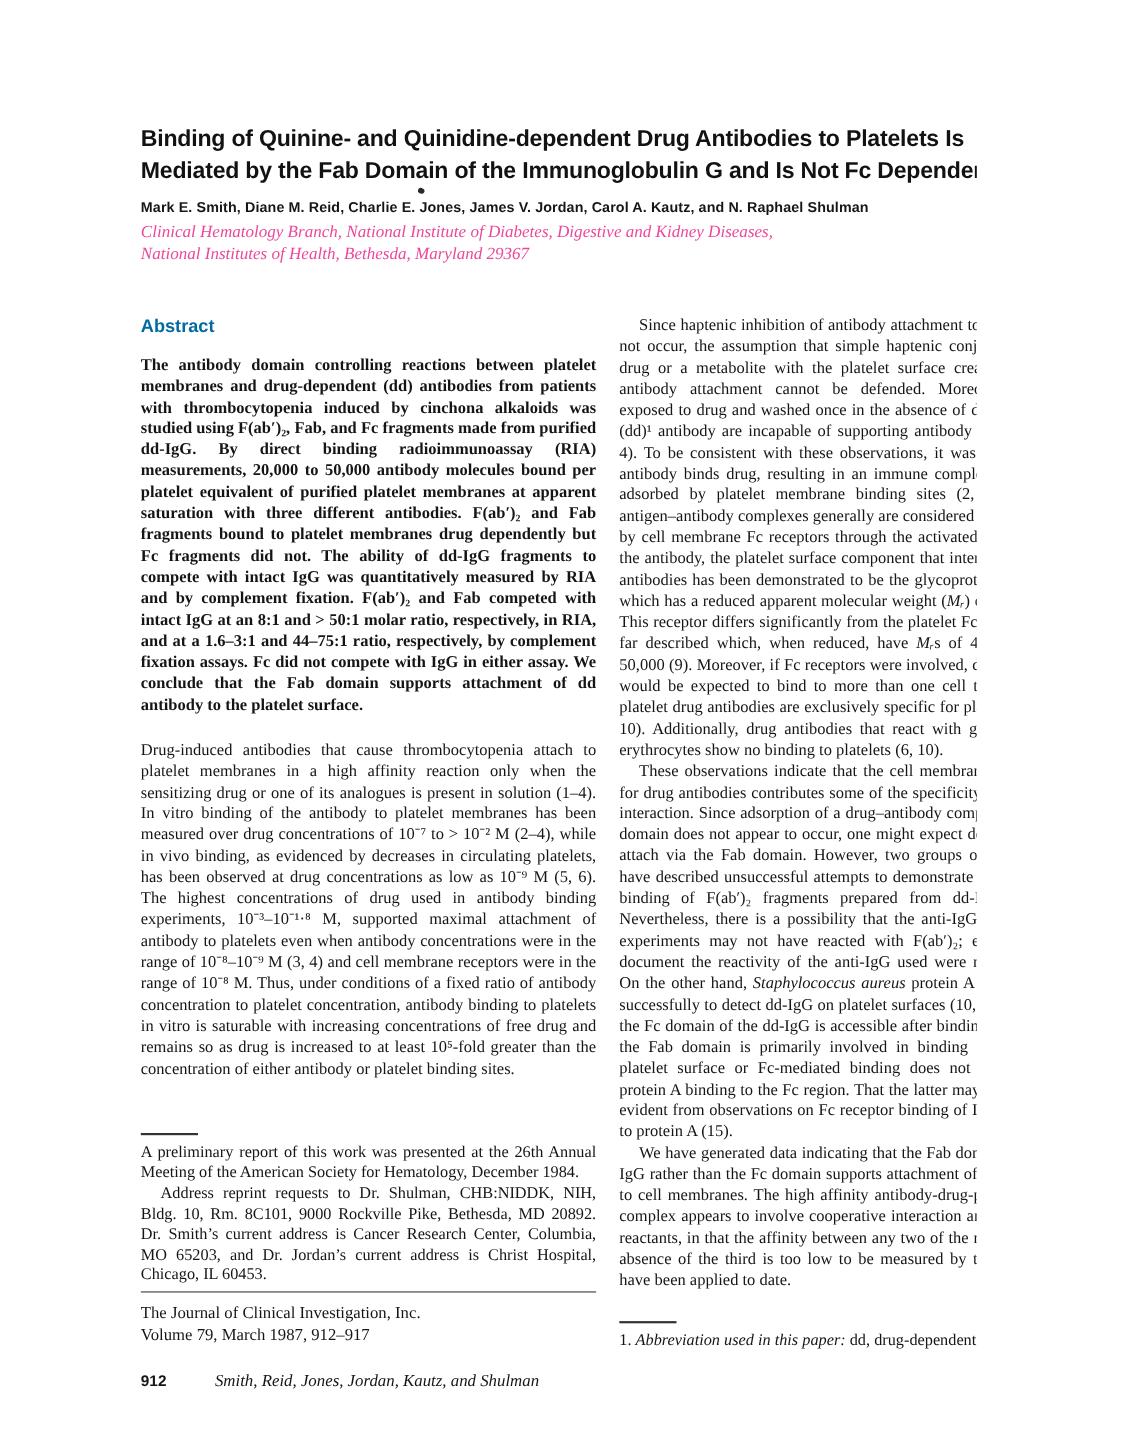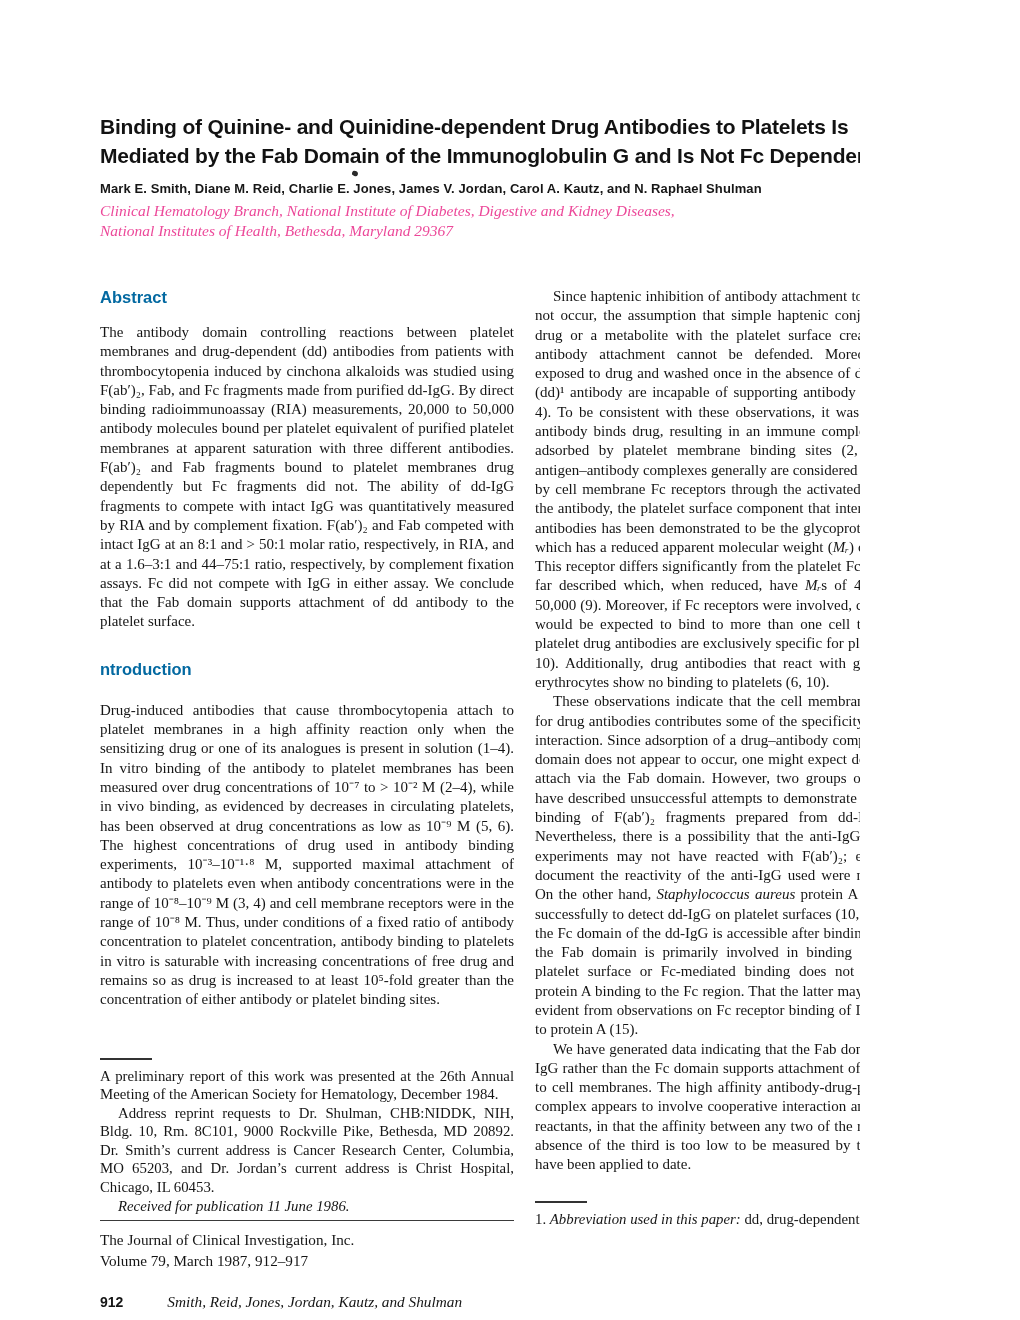--- a/index.html
+++ b/index.html
@@ -4,20 +4,21 @@
 <style>
   * { box-sizing: border-box; }
   html, body { margin: 0; padding: 0; background: #ffffff; }
   .page {
     position: relative;
     width: 860px;
     height: 1320px;
     background: #ffffff;
     color: #141414;
     overflow: hidden;
+    margin-left: 28px;
   }
 
   
   .header {
     position: absolute;
     left: 100px;
     top: 113px;
     width: 845px;
   }
   .title {
@@ -70,21 +71,21 @@
 
   .section-heading {
     margin: 0;
     font-family: "Liberation Sans", sans-serif;
     font-weight: bold;
     font-size: 16.5px;
     line-height: 20px;
     color: #0369a1;
   }
   .col p { margin: 0; text-align: justify; }
-  .abstract-body { margin-top: 16px !important; font-weight: normal; }
+  .abstract-body { margin-top: 16px !important; font-weight: bold; }
   .intro-heading { margin-top: 27px; }
   .intro-body { margin-top: 22px !important; font-family: Liberation Serif, serif; }
   .indent { text-indent: 18px; }
   .italic { font-style: italic; }
 
   
   .footnote-block { margin-top: 48px; }
   .footnote-block-right { margin-top: 26px; }
   .short-rule {
     width: 52px;
@@ -138,28 +139,26 @@
     <div class="affiliation">
       <div>Clinical Hematology Branch, National Institute of Diabetes, Digestive and Kidney Diseases,</div>
       <div>National Institutes of Health, Bethesda, Maryland 29367</div>
     </div>
   </div>
 
   <div class="col col-left">
     <h2 class="section-heading">Abstract</h2>
     <p class="abstract-body">The antibody domain controlling reactions between platelet membranes and drug-dependent (dd) antibodies from patients with thrombocytopenia induced by cinchona alkaloids was studied using F(ab′)₂, Fab, and Fc fragments made from purified dd-IgG. By direct binding radioimmunoassay (RIA) measurements, 20,000 to 50,000 antibody molecules bound per platelet equivalent of purified platelet membranes at apparent saturation with three different antibodies. F(ab′)₂ and Fab fragments bound to platelet membranes drug dependently but Fc fragments did not. The ability of dd-IgG fragments to compete with intact IgG was quantitatively measured by RIA and by complement fixation. F(ab′)₂ and Fab competed with intact IgG at an 8:1 and &gt; 50:1 molar ratio, respectively, in RIA, and at a 1.6–3:1 and 44–75:1 ratio, respectively, by complement fixation assays. Fc did not compete with IgG in either assay. We conclude that the Fab domain supports attachment of dd antibody to the platelet surface.</p>
 
-    <h2 class="section-heading intro-heading">ntroduction</h2>
     <p class="intro-body">Drug-induced antibodies that cause thrombocytopenia attach to platelet membranes in a high affinity reaction only when the sensitizing drug or one of its analogues is present in solution (1–4). In vitro binding of the antibody to platelet membranes has been measured over drug concentrations of 10⁻⁷ to &gt; 10⁻² M (2–4), while in vivo binding, as evidenced by decreases in circulating platelets, has been observed at drug concentrations as low as 10⁻⁹ M (5, 6). The highest concentrations of drug used in antibody binding experiments, 10⁻³–10⁻¹·⁸ M, supported maximal attachment of antibody to platelets even when antibody concentrations were in the range of 10⁻⁸–10⁻⁹ M (3, 4) and cell membrane receptors were in the range of 10⁻⁸ M. Thus, under conditions of a fixed ratio of antibody concentration to platelet concentration, antibody binding to platelets in vitro is saturable with increasing concentrations of free drug and remains so as drug is increased to at least 10⁵-fold greater than the concentration of either antibody or platelet binding sites.</p>
 
     <div class="footnote-block">
       <hr class="short-rule">
       <p class="fn">A preliminary report of this work was presented at the 26th Annual Meeting of the American Society for Hematology, December 1984.</p>
       <p class="fn indent">Address reprint requests to Dr. Shulman, CHB:NIDDK, NIH, Bldg. 10, Rm. 8C101, 9000 Rockville Pike, Bethesda, MD 20892. Dr. Smith’s current address is Cancer Research Center, Columbia, MO 65203, and Dr. Jordan’s current address is Christ Hospital, Chicago, IL 60453.</p>
-      <p class="fn indent italic">Received for publication 11 June 1986.</p>
     </div>
 
     <hr class="full-rule">
     <p class="journal-info">
       <span>The Journal of Clinical Investigation, Inc.</span><br>
       <span>Volume 79, March 1987, 912–917</span>
     </p>
 
     <div class="footer-row">
       <span class="page-number">912</span>

